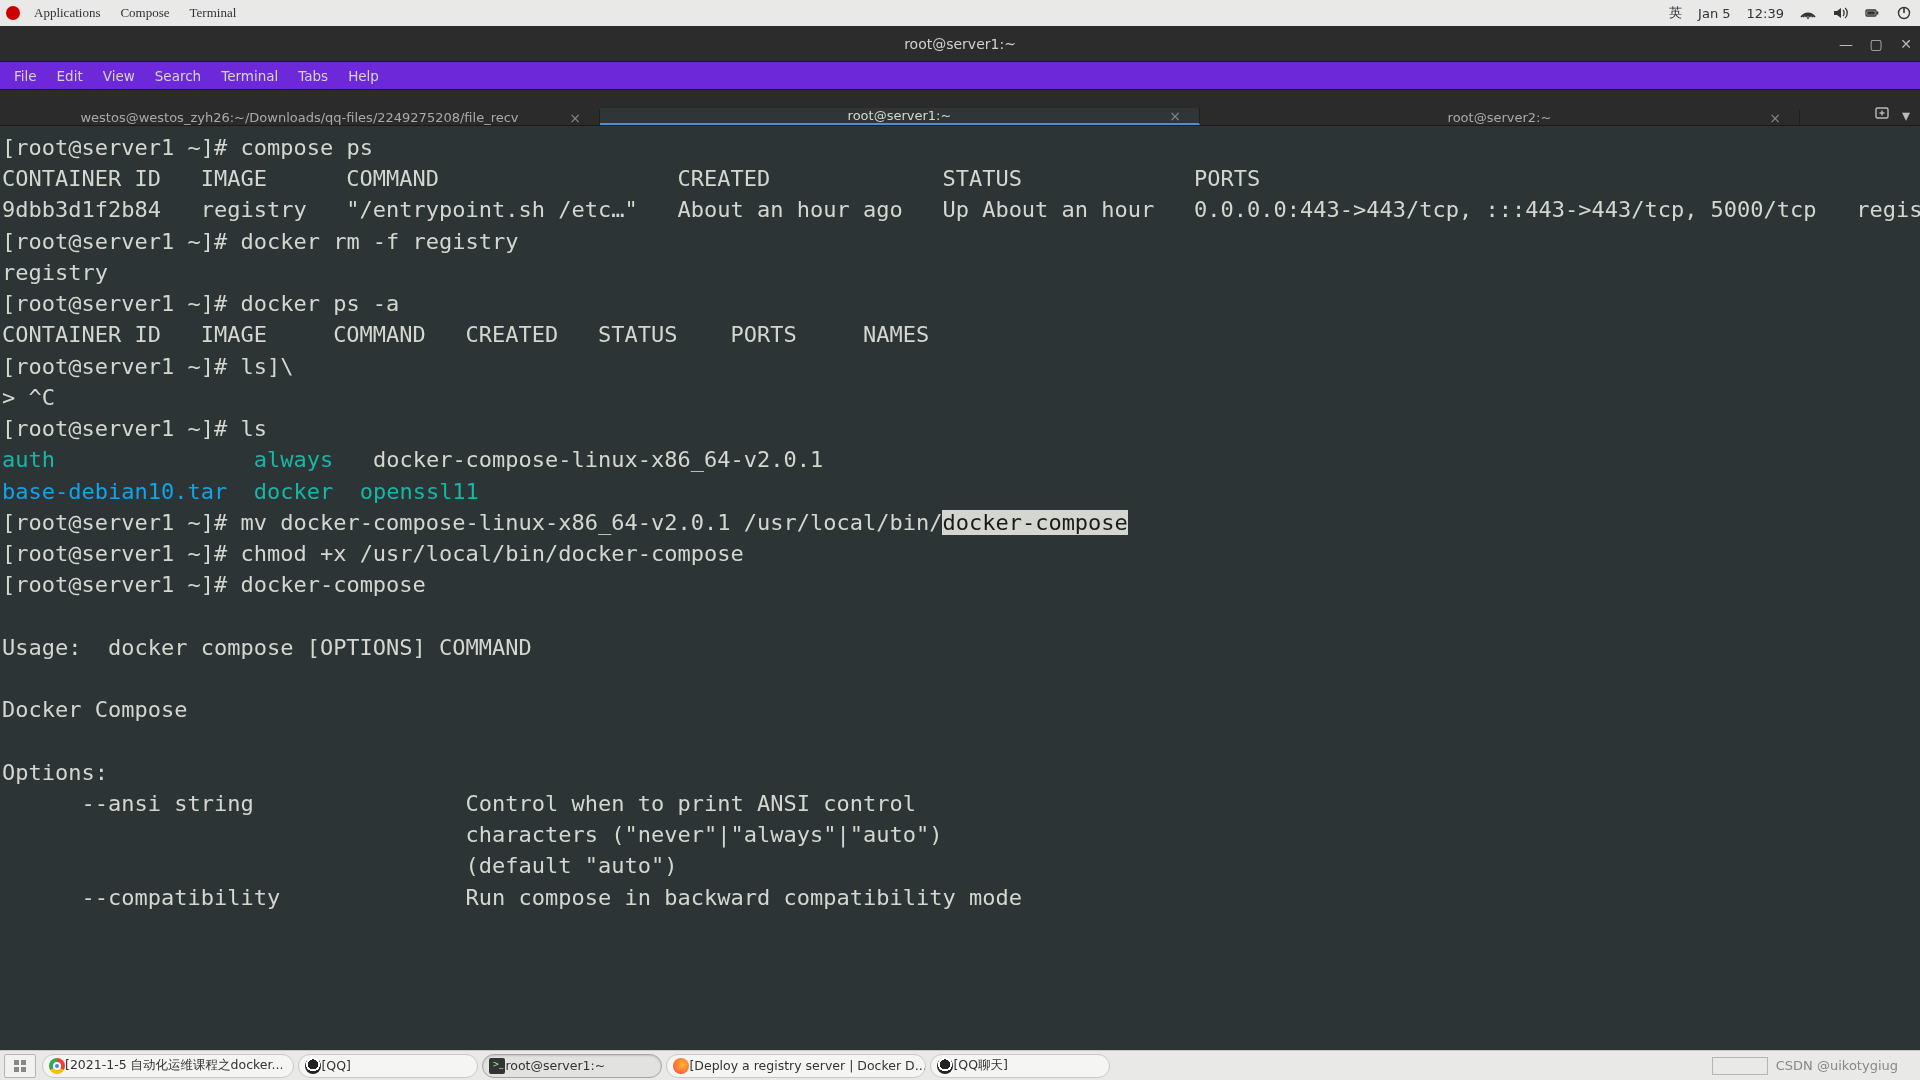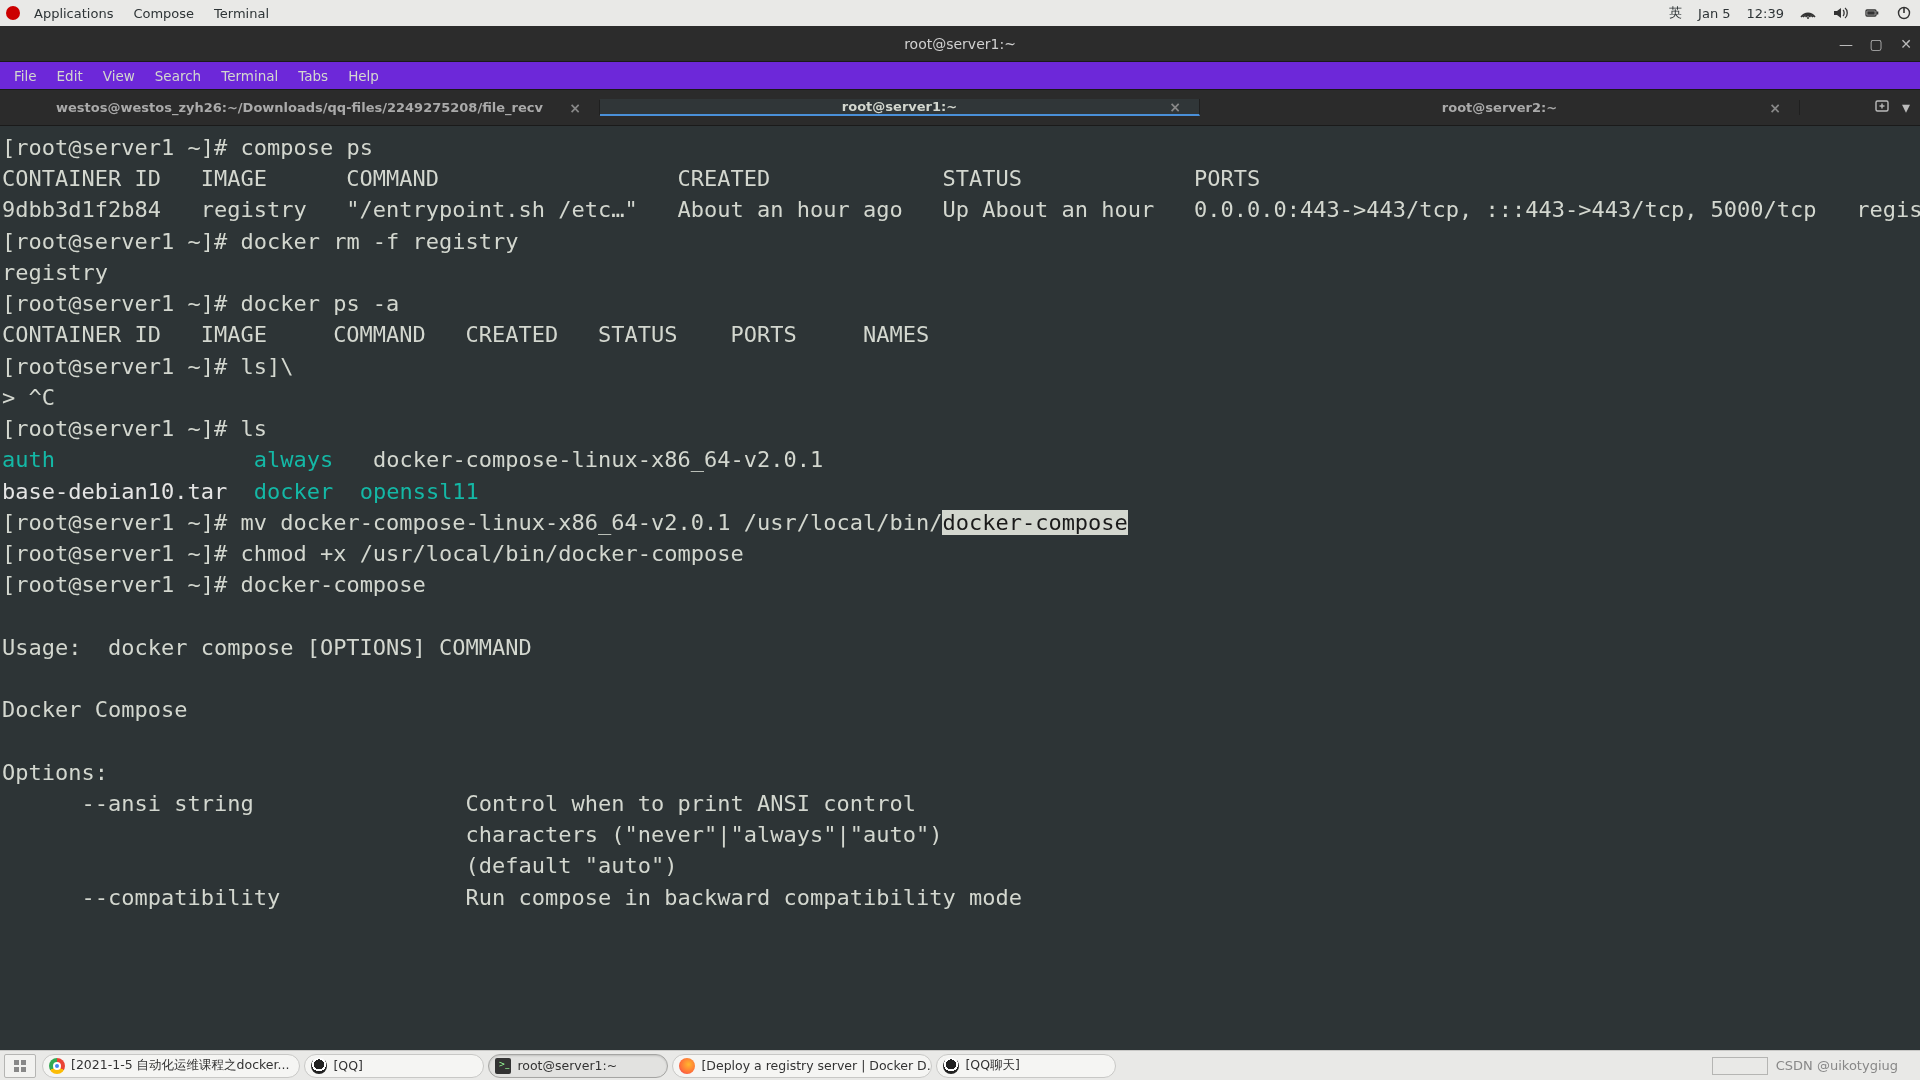--- a/index.html
+++ b/index.html
@@ -1,45 +1,45 @@
 <!DOCTYPE html>
 <html><head>
 <meta charset="utf-8">
 <style>
   * { margin: 0; padding: 0; box-sizing: border-box; }
   html, body { width: 1920px; height: 1080px; overflow: hidden; font-family: "DejaVu Sans", "Cantarell", sans-serif; background: #2e3436; }
   
   .top-panel { height: 26px; background: #e9e9e7; display: flex; align-items: center; font-size: 13px; color: #2e3436; }
-  .top-panel .menu-item { padding: 0 10px; cursor: pointer; }
+  .top-panel .menu-item { padding: 0 10px; cursor: pointer; font-family: Liberation Serif, serif; }
   .top-panel .activities-icon { width: 14px; height: 14px; background: #cc0000; border-radius: 50%; margin-left: 6px; margin-right: 4px; display:inline-block; }
   .top-panel .spacer { flex: 1; }
   .top-panel .right-item { padding: 0 8px; display:flex; align-items:center; }
   
   .titlebar { height: 36px; background: #2c2c2c; color: #d0d0d0; display:flex; align-items:center; justify-content:center; position:relative; font-size:14px; border-bottom:1px solid #1a1a1a; }
   .titlebar .win-controls { position:absolute; right:6px; top:0; height:36px; display:flex; align-items:center; gap:14px; color:#bbb; }
   .titlebar .win-controls span { width:16px; text-align:center; cursor:pointer; font-size:14px; }
   
   .menubar { height: 28px; background: #6d28d9; display:flex; align-items:center; font-size:13.5px; color:#d3d7cf; padding-left:4px; border-bottom:1px solid #1a1a1a;}
   .menubar .menu { padding: 4px 10px; cursor:pointer; }
   
-  .tabstrip { height: 36px; background: #2b2b2b; display:flex; align-items:center; font-size:13px; color:#aaa; border-bottom:1px solid #1a1a1a;font-weight:bold;}
+  .tabstrip { height: 36px; background: #2b2b2b; display:flex; align-items:flex-end; font-size:13px; color:#aaa; border-bottom:1px solid #1a1a1a;}
   .tab { flex:0 0 600px; display:flex; align-items:center; justify-content:center; position:relative; border-right:1px solid #1f1f1f; cursor:pointer;}
   .tab.active { background:#303638; color:#d3d7cf; border-bottom:2px solid #4a90d9; }
   .tab .close { position:absolute; right:18px; color:#888; font-size:14px; cursor:pointer;}
   .tabstrip .tab-extra { flex:1; display:flex; align-items:center; justify-content:flex-end; padding-right:10px; gap:12px; color:#bbb;}
   .tabstrip .tab-extra span { cursor:pointer; font-size:16px;}
   
   .terminal { background:#2d3436; color:#d3d7cf; font-family: "DejaVu Sans Mono","Liberation Mono",monospace; font-size:22px; line-height:1.42; padding:6px 2px 2px 2px; height: calc(1080px - 26px - 36px - 28px - 36px - 30px); overflow:hidden; white-space:pre; }
   .terminal .dir-blue { color:#14b8a6; }
-  .terminal .file-red { color:#e5e5e5; }
+  .terminal .file-red { color:#0ea5e9; }
   .terminal .highlight { background:#d3d7cf; color:#1a1a1a; }
   
   .taskbar { height:30px; background:#e9e9e7; display:flex; align-items:center; font-size:12.5px; color:#333; border-top:1px solid #c8c8c6;}
   .taskbar .start-btn { width:32px; height:24px; border:1px solid #b5b5b3; background:#f2f2f0; margin:0 4px; display:flex; align-items:center; justify-content:center; border-radius:2px; cursor:pointer;}
-  .task-item { height:24px; border:1px solid #c8c8c6; background:#f5f5f3; margin:0 2px; padding:0 10px 0 6px; display:flex; align-items:center; gap:6px; border-radius:12px; cursor:pointer; min-width:180px; max-width:260px; overflow:hidden; white-space:nowrap;}
+  .task-item { height:24px; border:1px solid #c8c8c6; background:#f5f5f3; margin:0 2px; padding:0 10px 0 6px; display:flex; align-items:center; border-radius:12px; cursor:pointer; min-width:180px; max-width:260px; overflow:hidden; white-space:nowrap;}
   .task-item.active { background:#e2e2e0; border-color:#a5a5a3; box-shadow: inset 0 1px 2px rgba(0,0,0,.15);}
   .task-icon { width:16px; height:16px; display:inline-block; border-radius:50%; flex-shrink:0;}
   .taskbar .spacer { flex:1; }
   .watermark { color:#888; font-size:13px; margin-right:22px;}
   .input-hint { width:56px; height:18px; border:1px solid #b5b5b3; margin-right:8px;}
   svg.tiny { width:16px; height:16px; }
 </style>
 </head>
 <body>
 

